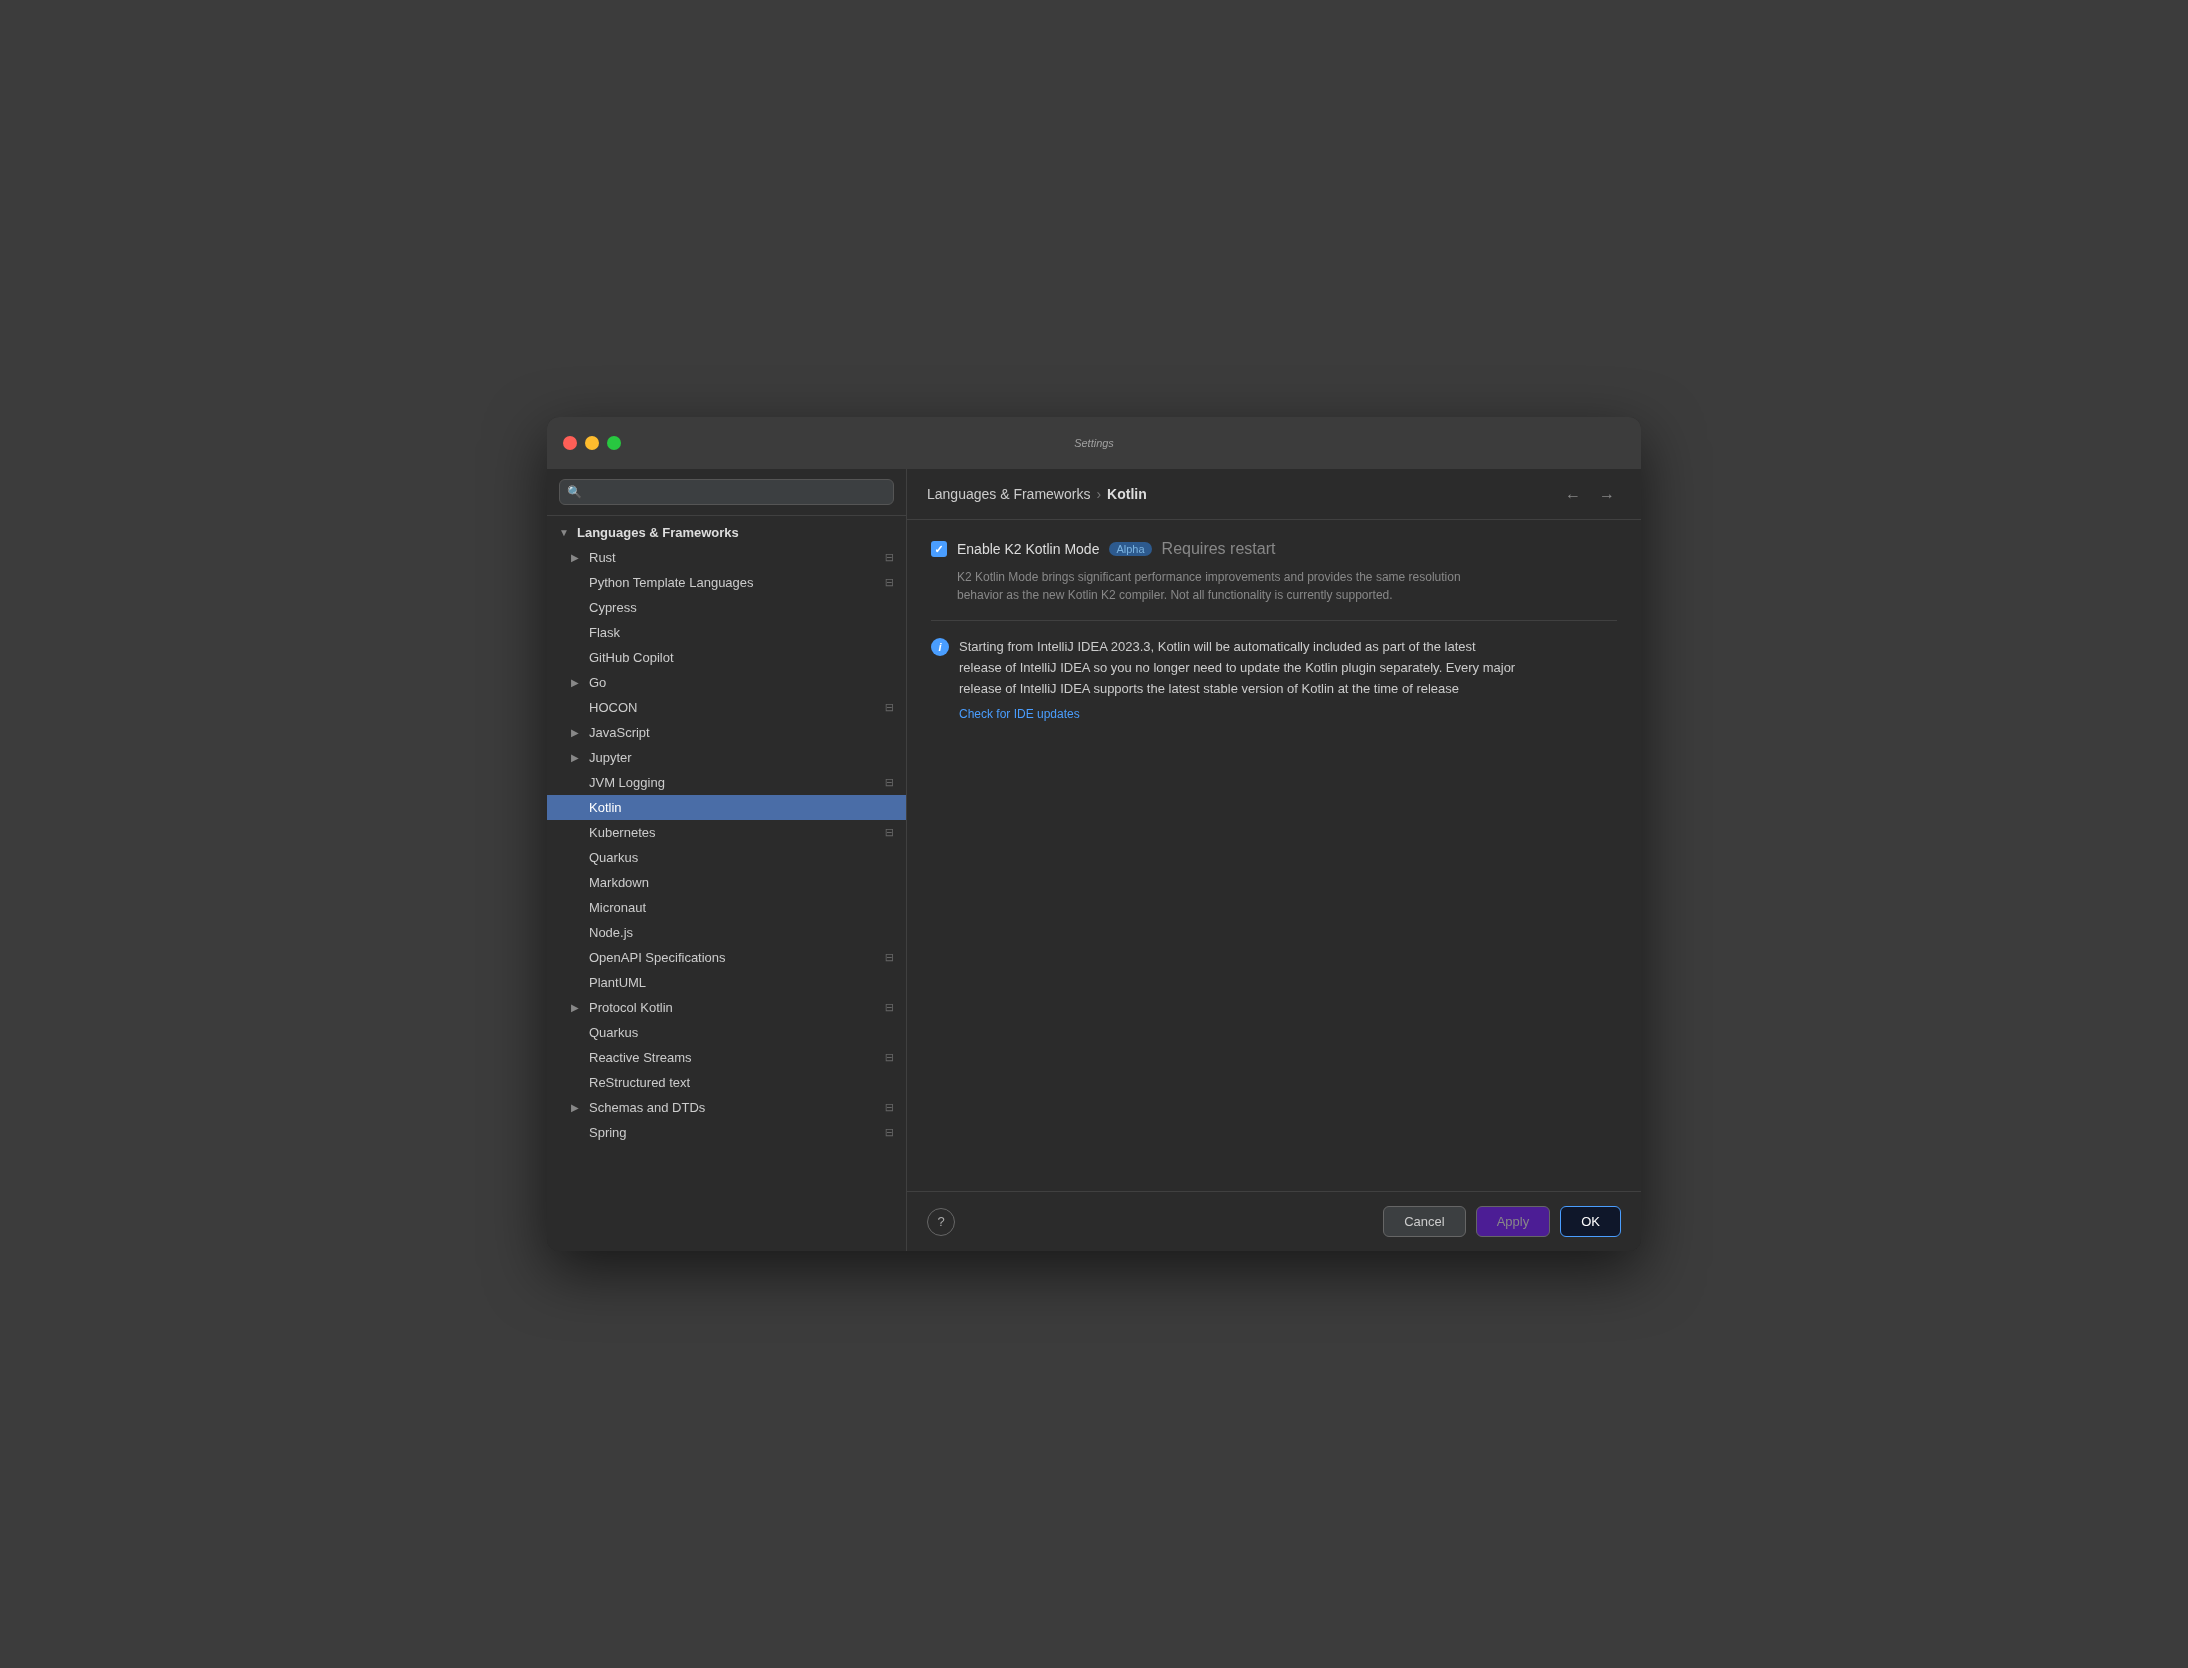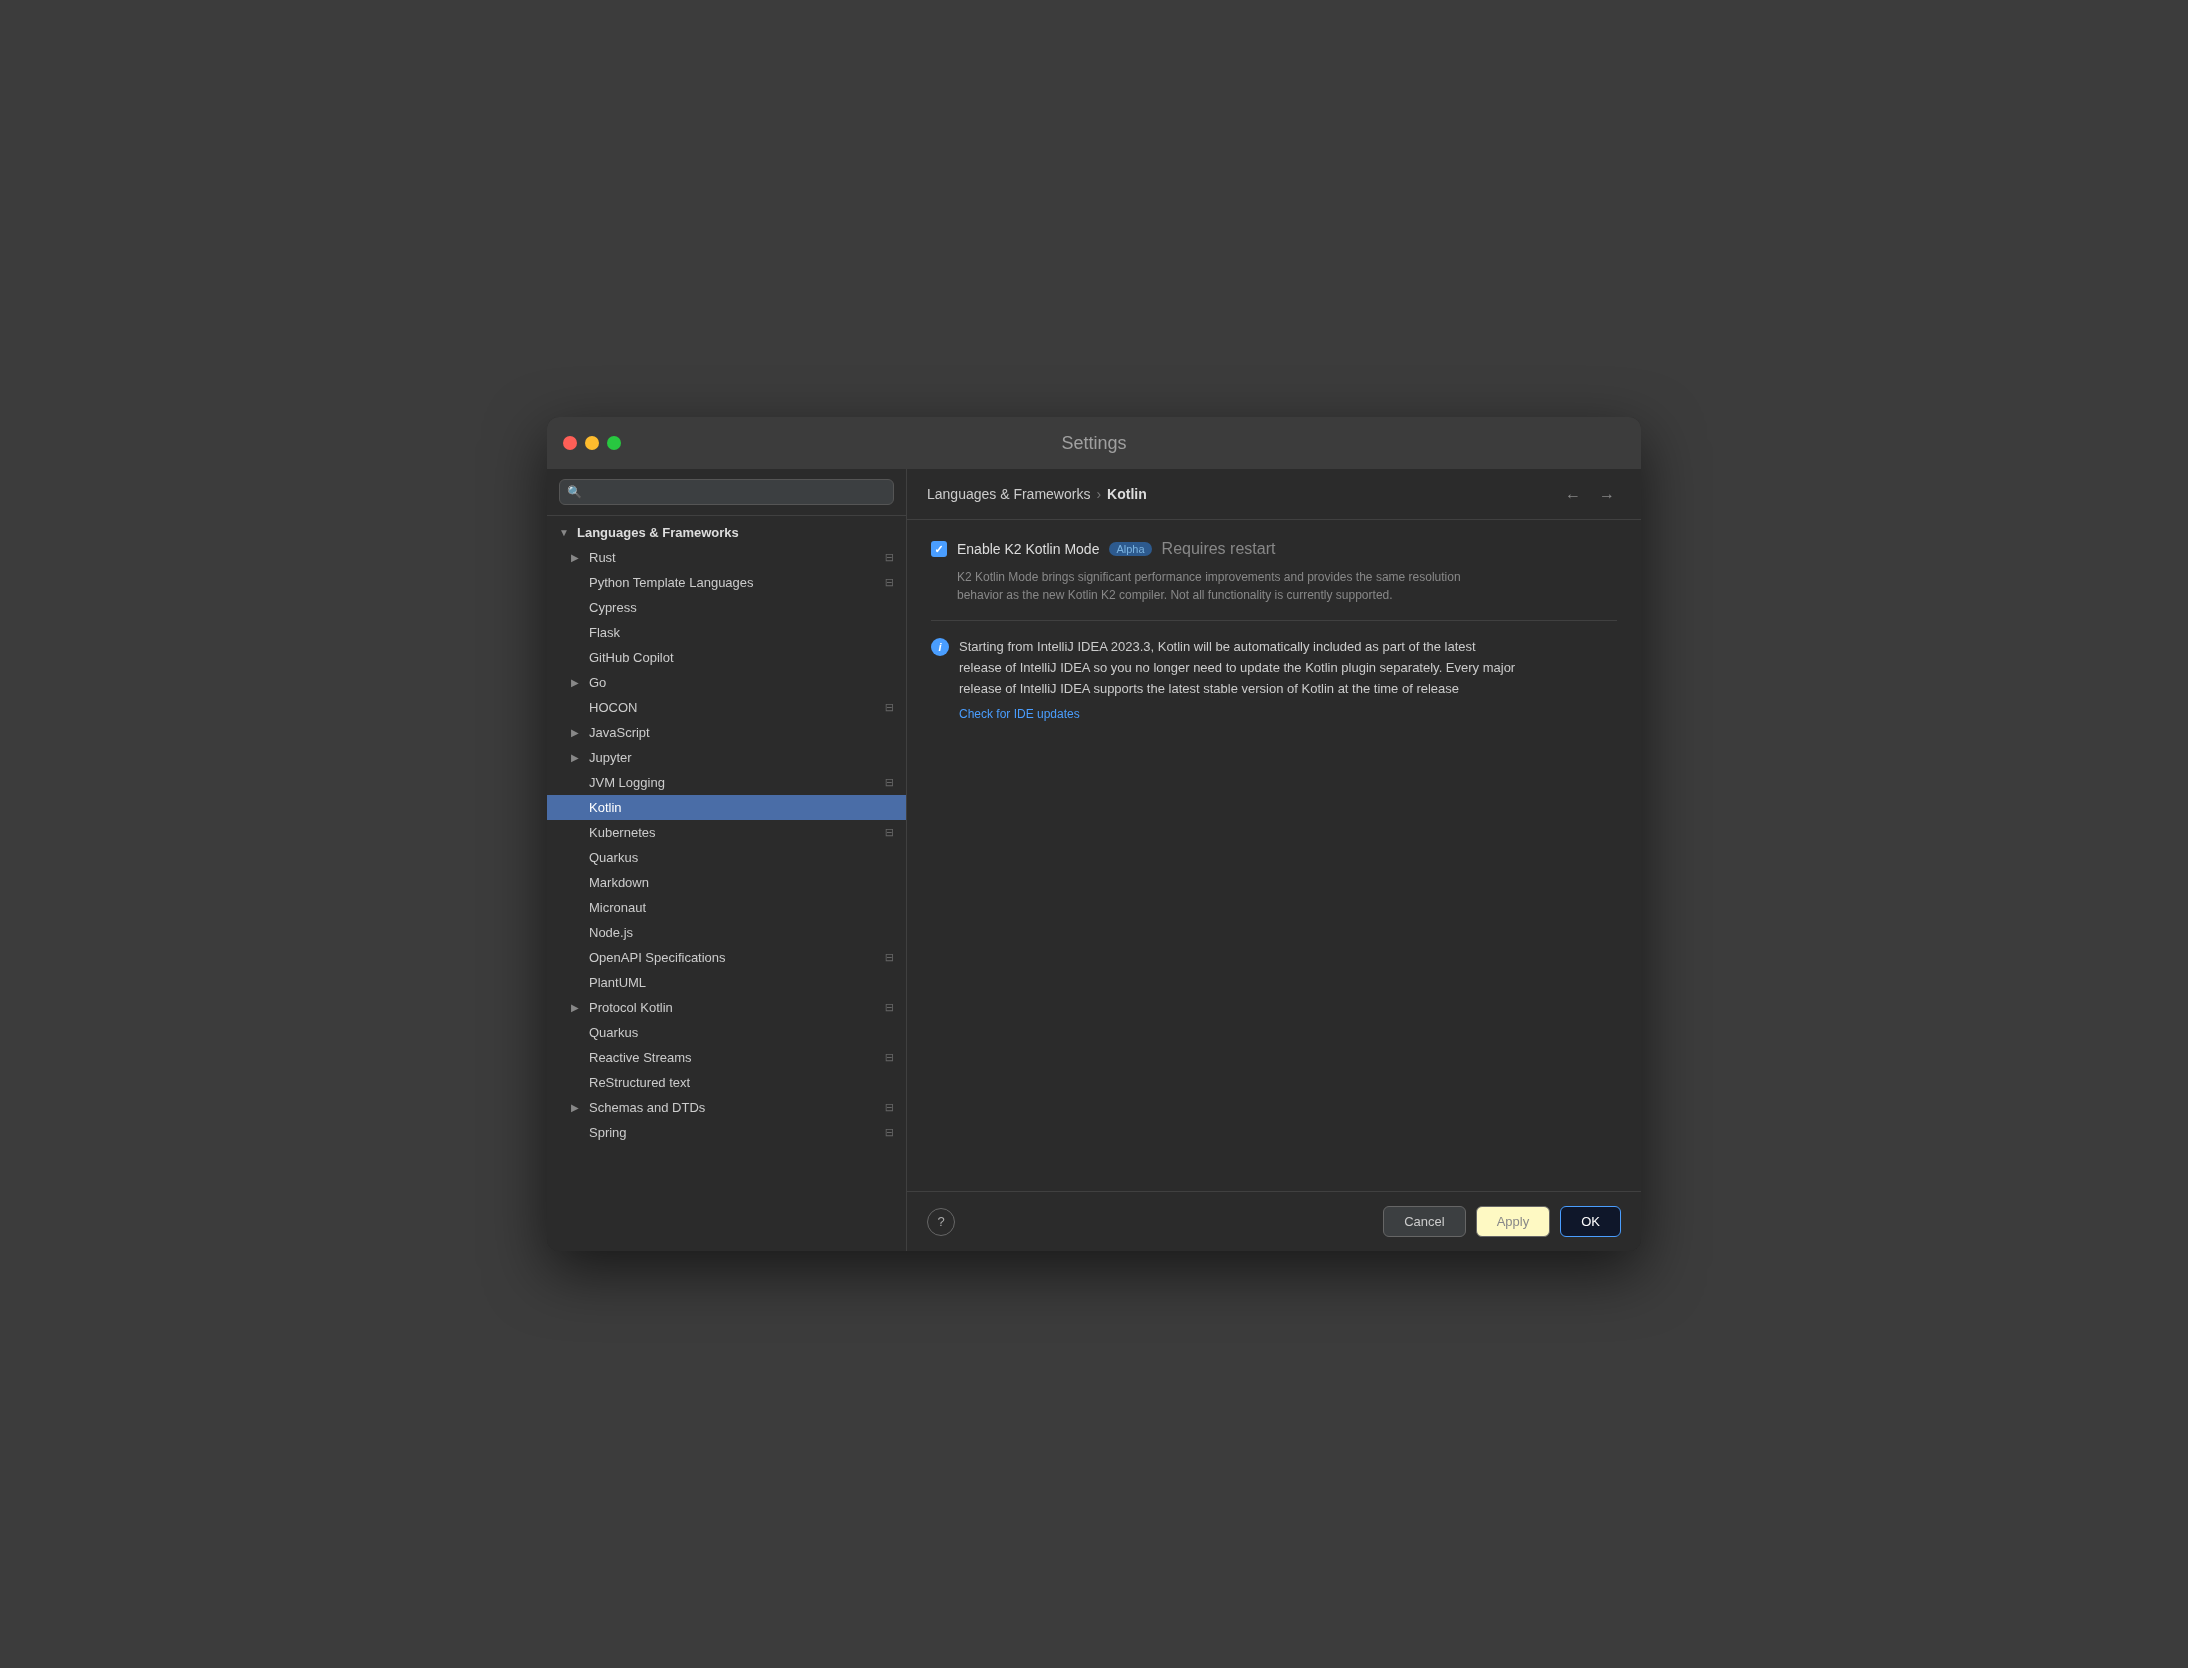--- a/index.html
+++ b/index.html
@@ -40,22 +40,23 @@
     .traffic-light {
       width: 14px;
       height: 14px;
       border-radius: 50%;
     }
     .tl-red { background: #ff5f57; }
     .tl-yellow { background: #febc2e; }
     .tl-green { background: #28c840; }
     .title-bar-label {
       color: #a0a0a0;
-      font-size: 18px;
+      font-size: 11px;
       font-weight: 500;
+      font-style: italic;
     }
     .content-area {
       display: flex;
       flex: 1;
       overflow: hidden;
     }
     .sidebar {
       width: 360px;
       background: #2b2b2b;
       border-right: 1px solid #404040;
@@ -287,21 +288,21 @@
       font-size: 13px;
       cursor: pointer;
       border: 1px solid;
     }
     .btn-cancel {
       background: #3c3f41;
       border-color: #666;
       color: #ccc;
     }
     .btn-apply {
-      background: #fef9c3;
+      background: #4c1d95;
       border-color: #666;
       color: #888;
       cursor: default;
     }
     .btn-ok {
       background: #0f172a;
       border-color: #4a9eff;
       color: #fff;
     }
   </style>

